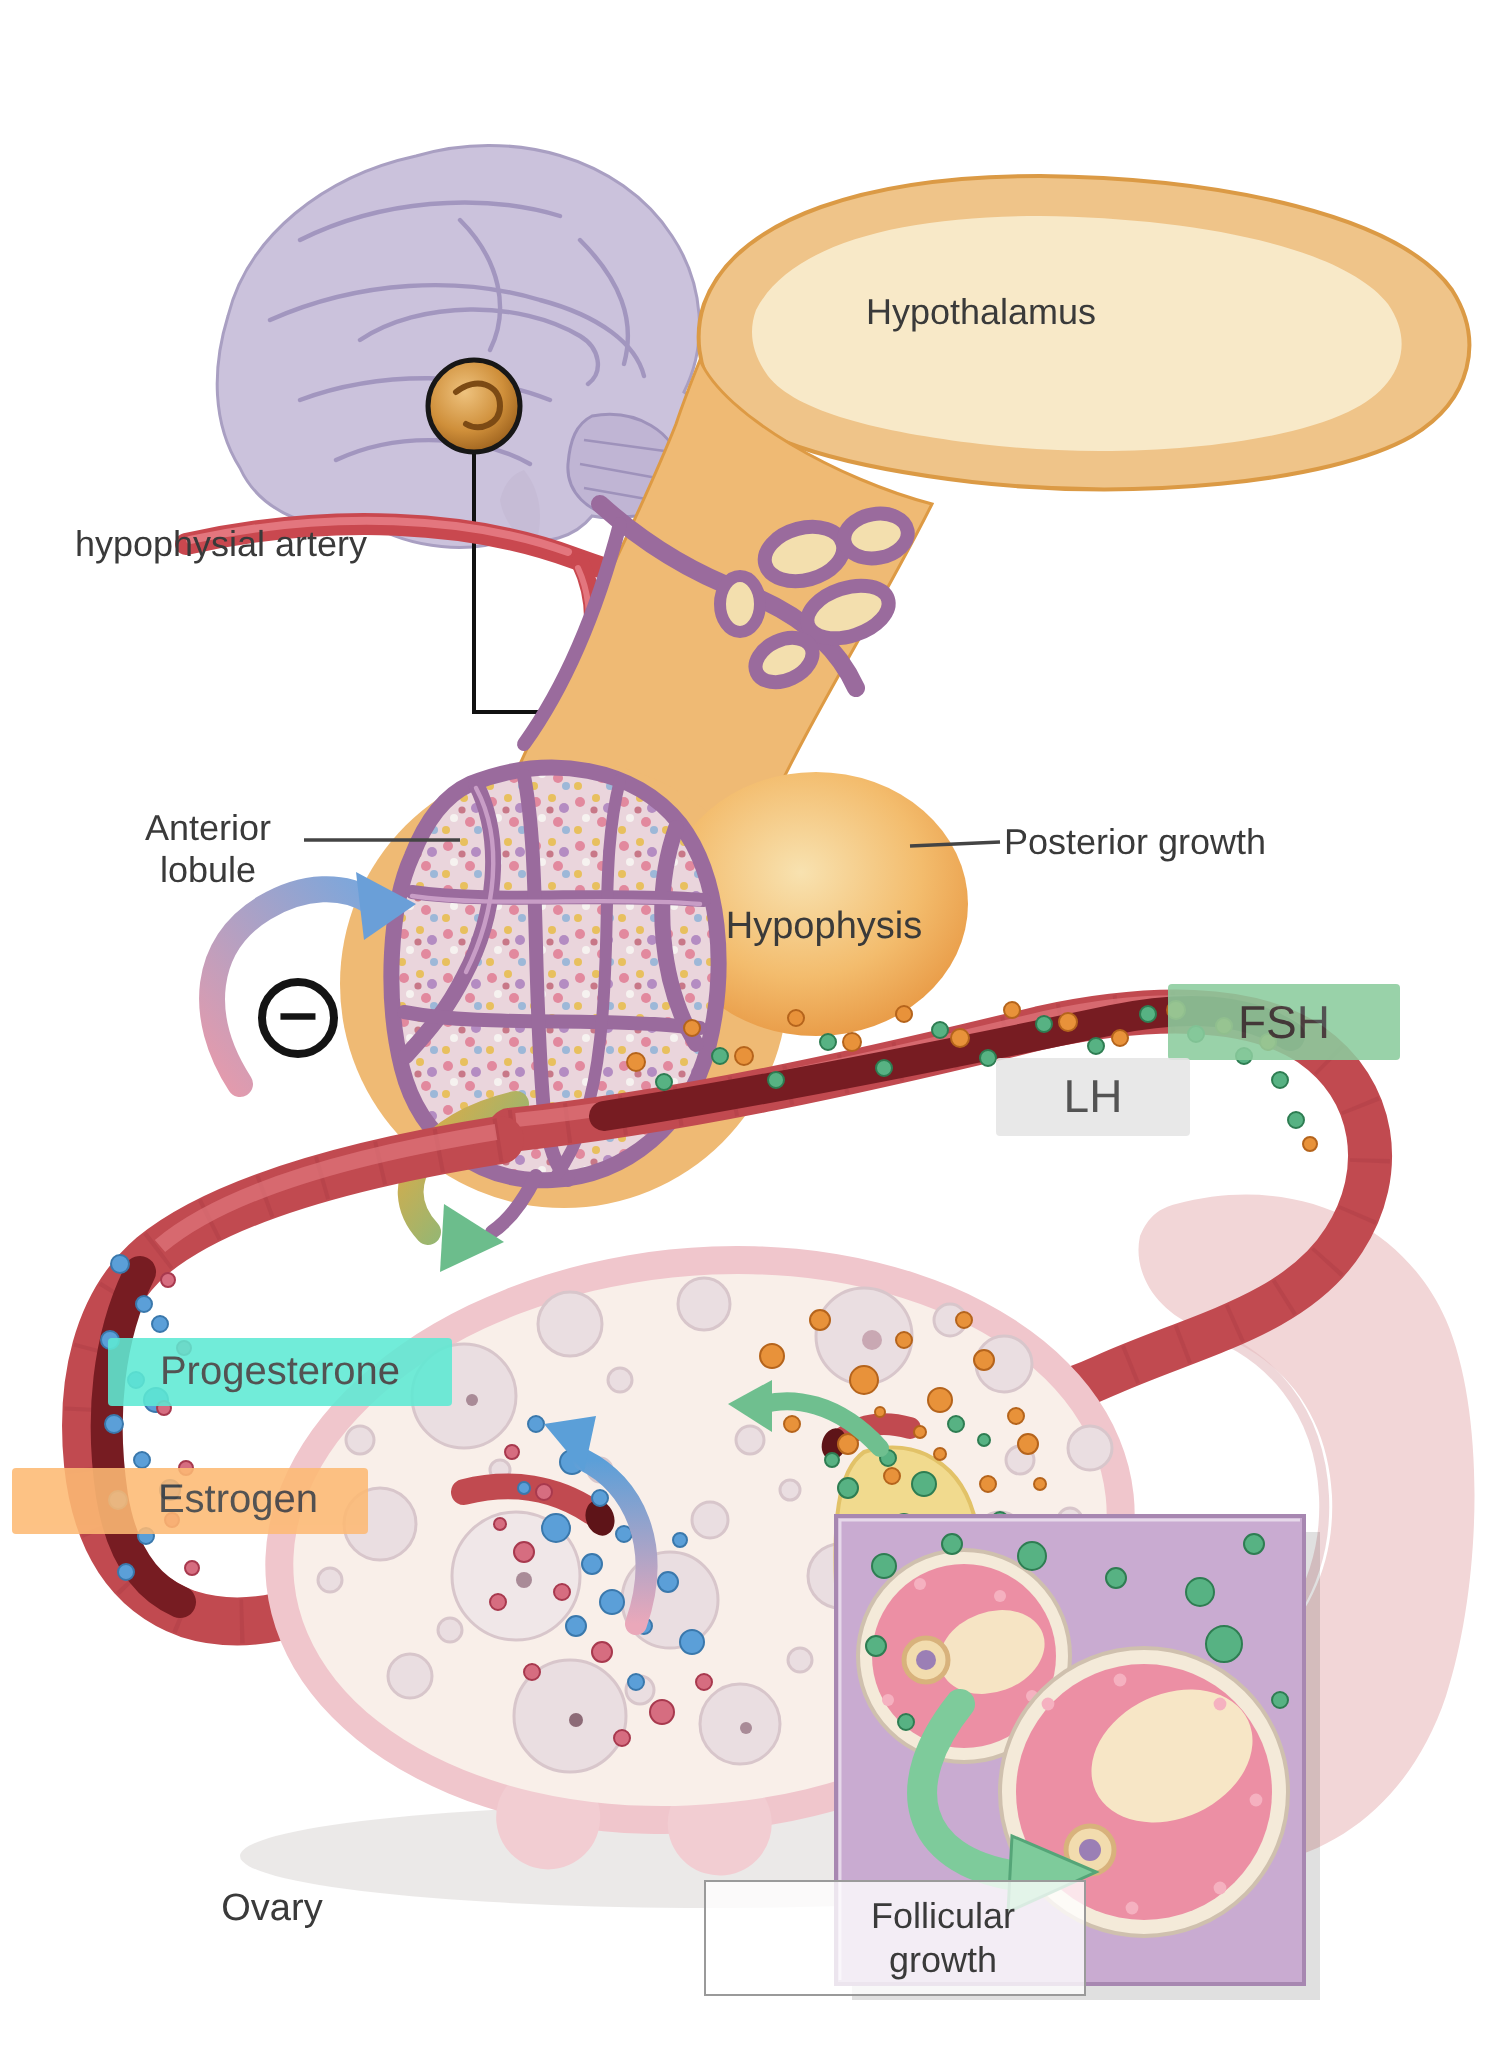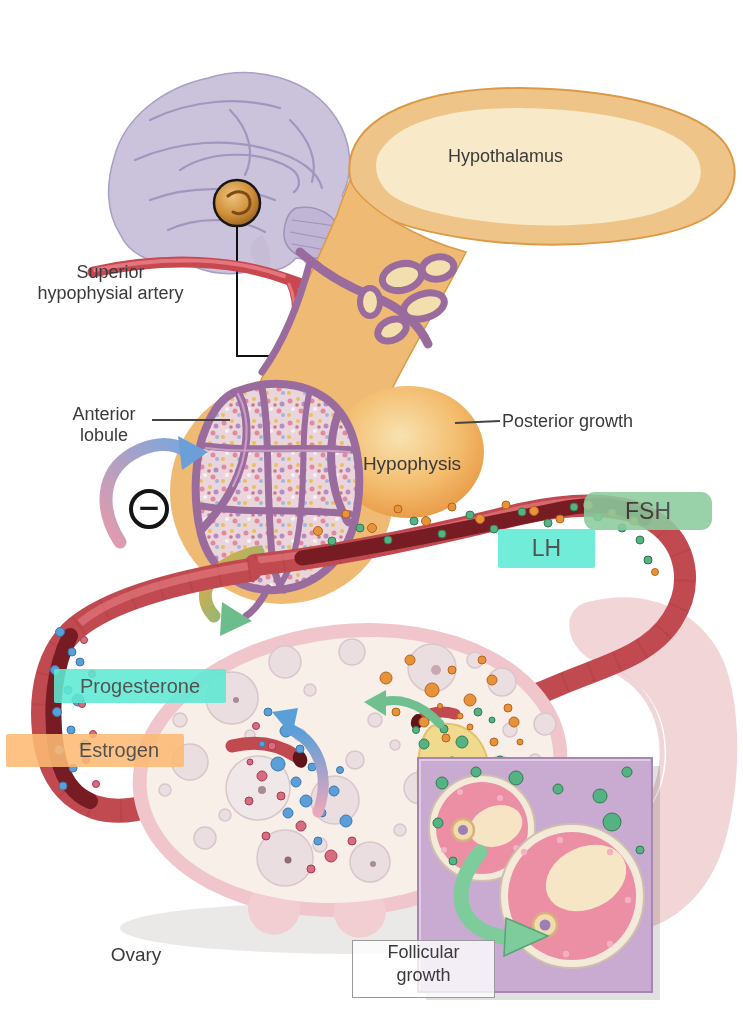--- a/index.html
+++ b/index.html
@@ -1,38 +1,38 @@
 <!DOCTYPE html>
 <html><head>
 <meta charset="utf-8">
 <style>
   html,body{margin:0;padding:0;background:#fff;}
   #figure{position:relative;width:743px;height:1024px;background:#ffffff;overflow:hidden;
           font-family:"Liberation Sans",sans-serif;}
   #art{position:absolute;left:0;top:0;}
   .lbl{position:absolute;color:#3a3a3a;font-size:18px;line-height:1.18;text-align:center;}
-  .lbl-hypothalamus{left:418px;top:146px;width:175px;}
+  .lbl-hypothalamus{left:403px;top:146px;width:175px;}
   .lbl-sup-artery{left:18px;top:262px;width:185px;}
   .lbl-anterior{left:58px;top:404px;width:92px;}
   .lbl-posterior{left:502px;top:411px;width:160px;text-align:left;}
   .lbl-hypophysis{left:352px;top:453px;width:120px;font-size:19px;}
   .lbl-ovary{left:96px;top:944px;width:80px;font-size:19px;}
   .badge{position:absolute;display:flex;align-items:center;justify-content:center;
          color:#3c3c3c;border-radius:2px;opacity:.88;}
-  .badge-fsh{left:584px;top:492px;width:128px;height:38px;font-size:23px;border-radius:11px;}
+  .badge-fsh{left:584px;top:492px;width:116px;height:38px;font-size:23px;}
   .badge-lh{left:498px;top:529px;width:97px;height:39px;font-size:23px;}
   .badge-prog{left:54px;top:637px;width:172px;height:34px;font-size:20px;}
   .badge-estr{left:6px;top:734px;width:130px;height:33px;font-size:20px;}
   .minus{position:absolute;left:129px;top:489px;width:32px;height:32px;
          border:4px solid #141414;border-radius:50%;background:#fff;color:#141414;
          font:700 28px/30px "DejaVu Sans",sans-serif;text-align:center;}
   .fgbox{position:absolute;left:352px;top:940px;width:141px;height:56px;
          background:rgba(255,255,255,.78);border:1.5px solid #9a9a9a;
-         display:flex;flex-direction:column;
-         text-align:center;font-size:18px;color:#3a3a3a;line-height:1.25;}
+         display:flex;flex-direction:column;justify-content:center;
+         text-align:center;font-size:18px;color:#3a3a3a;line-height:1.25;padding-left:48px;}
 </style>
 </head>
 <body>
 
 <div id="figure">
 <svg id="art" width="743" height="1024" viewBox="0 0 743 1024">
   <defs>
     <radialGradient id="gradGold" cx="40%" cy="35%" r="70%">
       <stop offset="0%" stop-color="#eec27e"></stop>
           <stop offset="60%" stop-color="#cf8f3a"></stop>
@@ -411,33 +411,32 @@
   </g>
 
   <g stroke="#444" stroke-width="1.8">
     <path d="M 152,420 L 230,420"></path>
     <path d="M 500,421 L 455,423"></path>
   </g>
 </svg>
 
 <div class="lbl lbl-hypothalamus">Hypothalamus</div>
 <div class="lbl lbl-sup-artery">
-  <div>Superior</div>
   <div>hypophysial artery</div>
 </div>
 <div class="lbl lbl-anterior">
   <div>Anterior</div>
   <div>lobule</div>
 </div>
 <div class="lbl lbl-posterior">Posterior growth</div>
 <div class="lbl lbl-hypophysis">Hypophysis</div>
 <div class="lbl lbl-ovary">Ovary</div>
 
 <div class="badge badge-fsh" style="background-color: rgb(140, 204, 158);">FSH</div>
-<div class="badge badge-lh" style="background-color: #5eead4;">LH</div>
+<div class="badge badge-lh" style="background-color: #e5e5e5;">LH</div>
 <div class="badge badge-prog" style="background-color: #5eead4; margin-top: 32px;">Progesterone</div>
 <div class="badge badge-estr" style="background-color: #fdba74; padding-left: 48px;">Estrogen</div>
 
 <div class="minus">−</div>
 
 <div class="fgbox">
   <div>Follicular</div>
   <div>growth</div>
 </div>
 </div>

